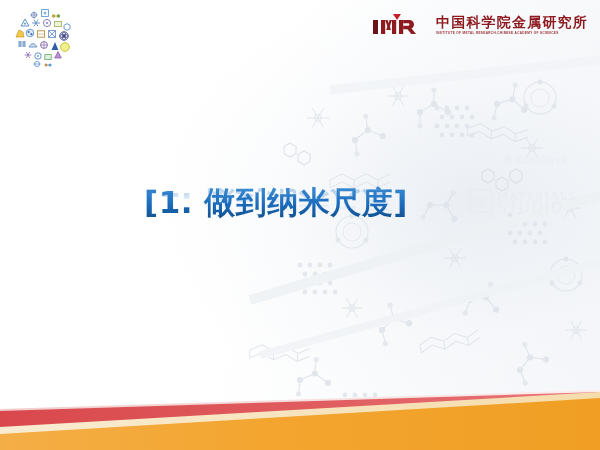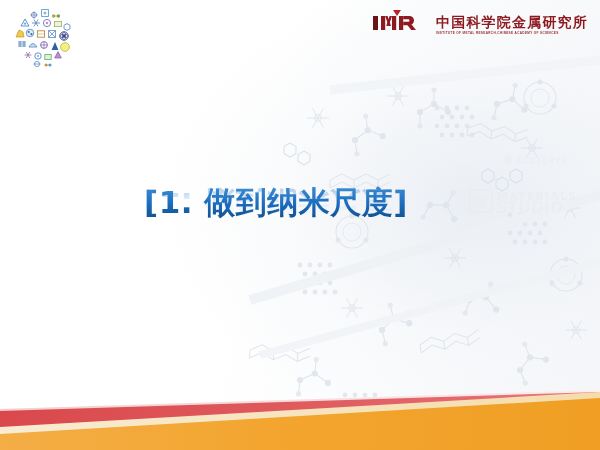--- a/index.html
+++ b/index.html
@@ -41,20 +41,21 @@
     top: 6px;
     width: 66px;
     height: 66px;
   }
   .logo-right {
     position: absolute;
     right: 12px;
     top: 10px;
     height: 30px;
     display: flex;
+    align-items: center;
     gap: 16px;
   }
   .imr-mark {
     display: block;
   }
   .imr-cn-wrap {
     display: flex;
     flex-direction: column;
     justify-content: center;
     line-height: 1;

